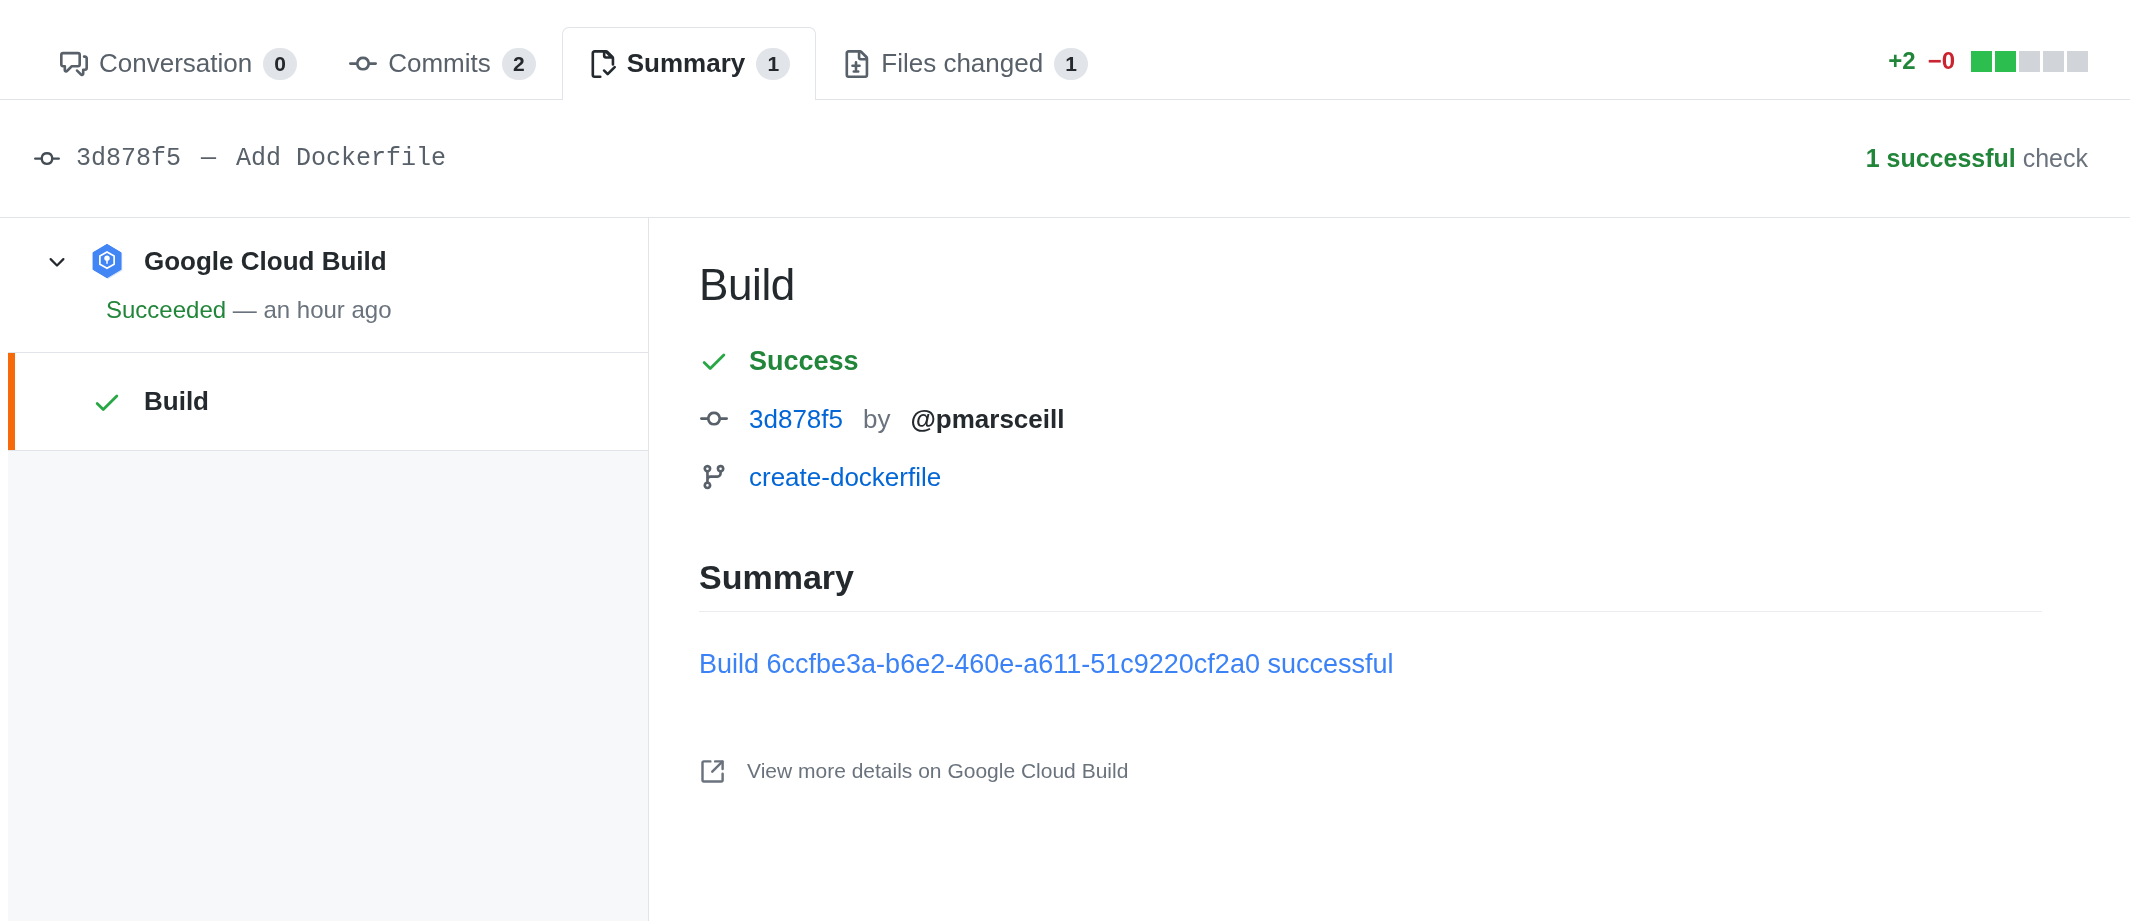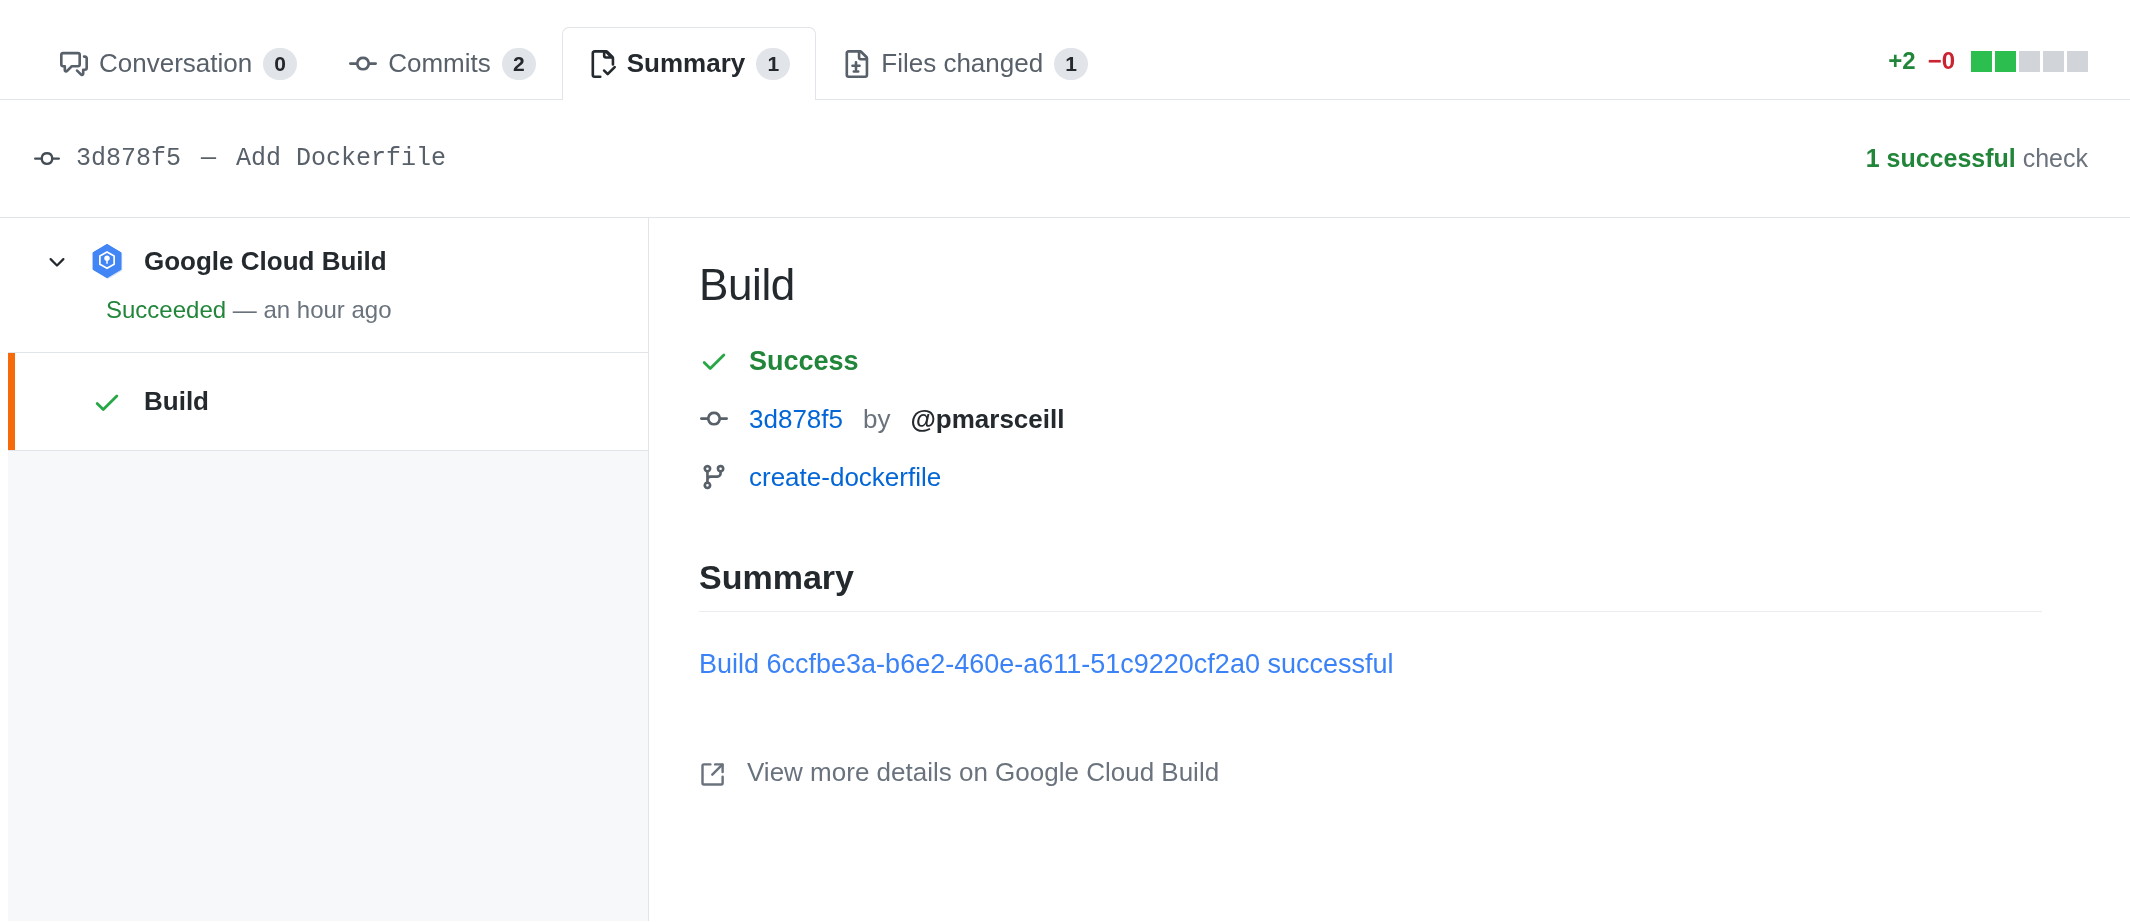--- a/index.html
+++ b/index.html
@@ -252,23 +252,23 @@
   }
   .summary-body {
     margin-top: 32px;
     font-size: 27px;
     color: #3b82f6;
     line-height: 1.5;
   }
   .details-link {
     margin-top: 72px;
     display: flex;
-    align-items: flex-end;
+    align-items: center;
     gap: 20px;
-    font-size: 26px;
+    font-size: 21px;
     color: #6a737d;
     cursor: pointer;
   }
   .details-link .ext-ico {
     width: 28px; height: 28px;
     display: inline-flex;
     color: #6a737d;
     flex: 0 0 auto;
   }
 </style>

